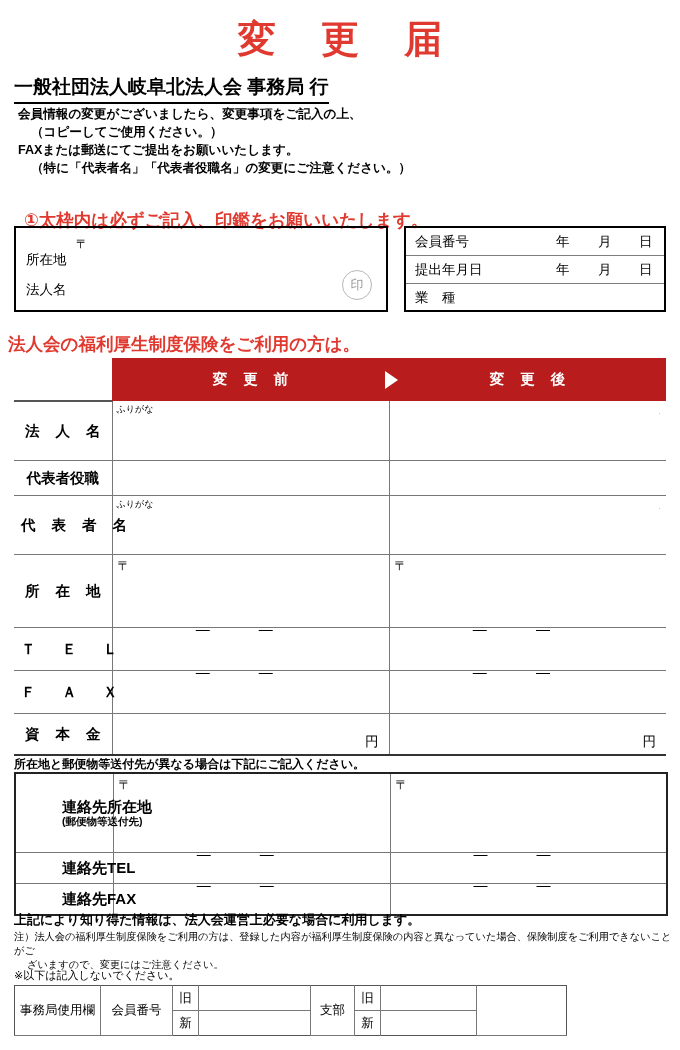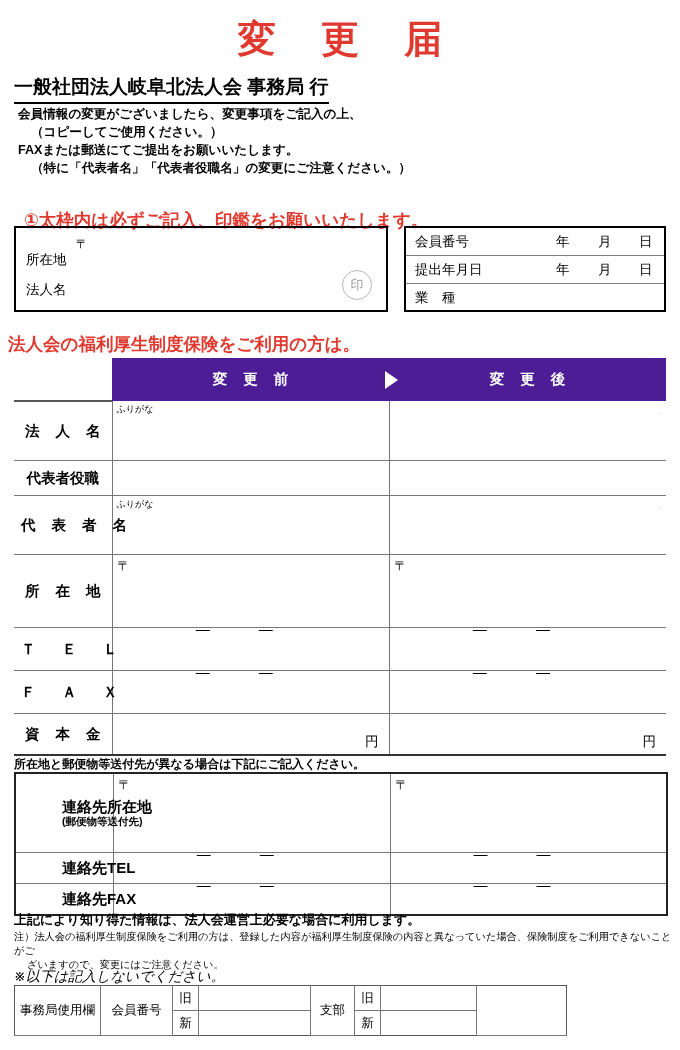--- a/index.html
+++ b/index.html
@@ -150,21 +150,21 @@
     border-collapse: collapse;
     table-layout: fixed;
     font-size: 14px;
   }
   #mainTbl { top: 358px; width: 652px; }
 
   #mainTbl col.c-lbl { width: 98px; }
   #mainTbl col.c-half { width: 277px; }
 
   #mainTbl tr.hdr td {
-    background: #4c1d95;
+    background: #b91c1c;
     color: #fff;
     height: 40px;
     text-align: center;
     font-weight: bold;
     font-size: 14.5px;
     letter-spacing: 6px;
     text-indent: 6px;
     border: none;
     position: relative;
   }
@@ -275,21 +275,21 @@
 
   
   .b-note {
     position: absolute;
     left: 14px;
     white-space: nowrap;
   }
   #bn1 { top: 911px; font-size: 13px; font-weight: bold; }
   #bn2 { top: 930px; font-size: 10.2px; width: 660px; white-space: normal; line-height: 1.35; }
   #bn2 .i { display: block; padding-left: 13px; }
-  #bn3 { top: 968px; font-size: 14px; font-style: italic; }
+  #bn3 { top: 968px; font-size: 11px; }
 
   
   #officeTbl {
     position: absolute;
     left: 14px; top: 985px;
     width: 488px;
     border-collapse: collapse;
     table-layout: fixed;
     font-size: 12.5px;
     border: 1.4px solid #555;

